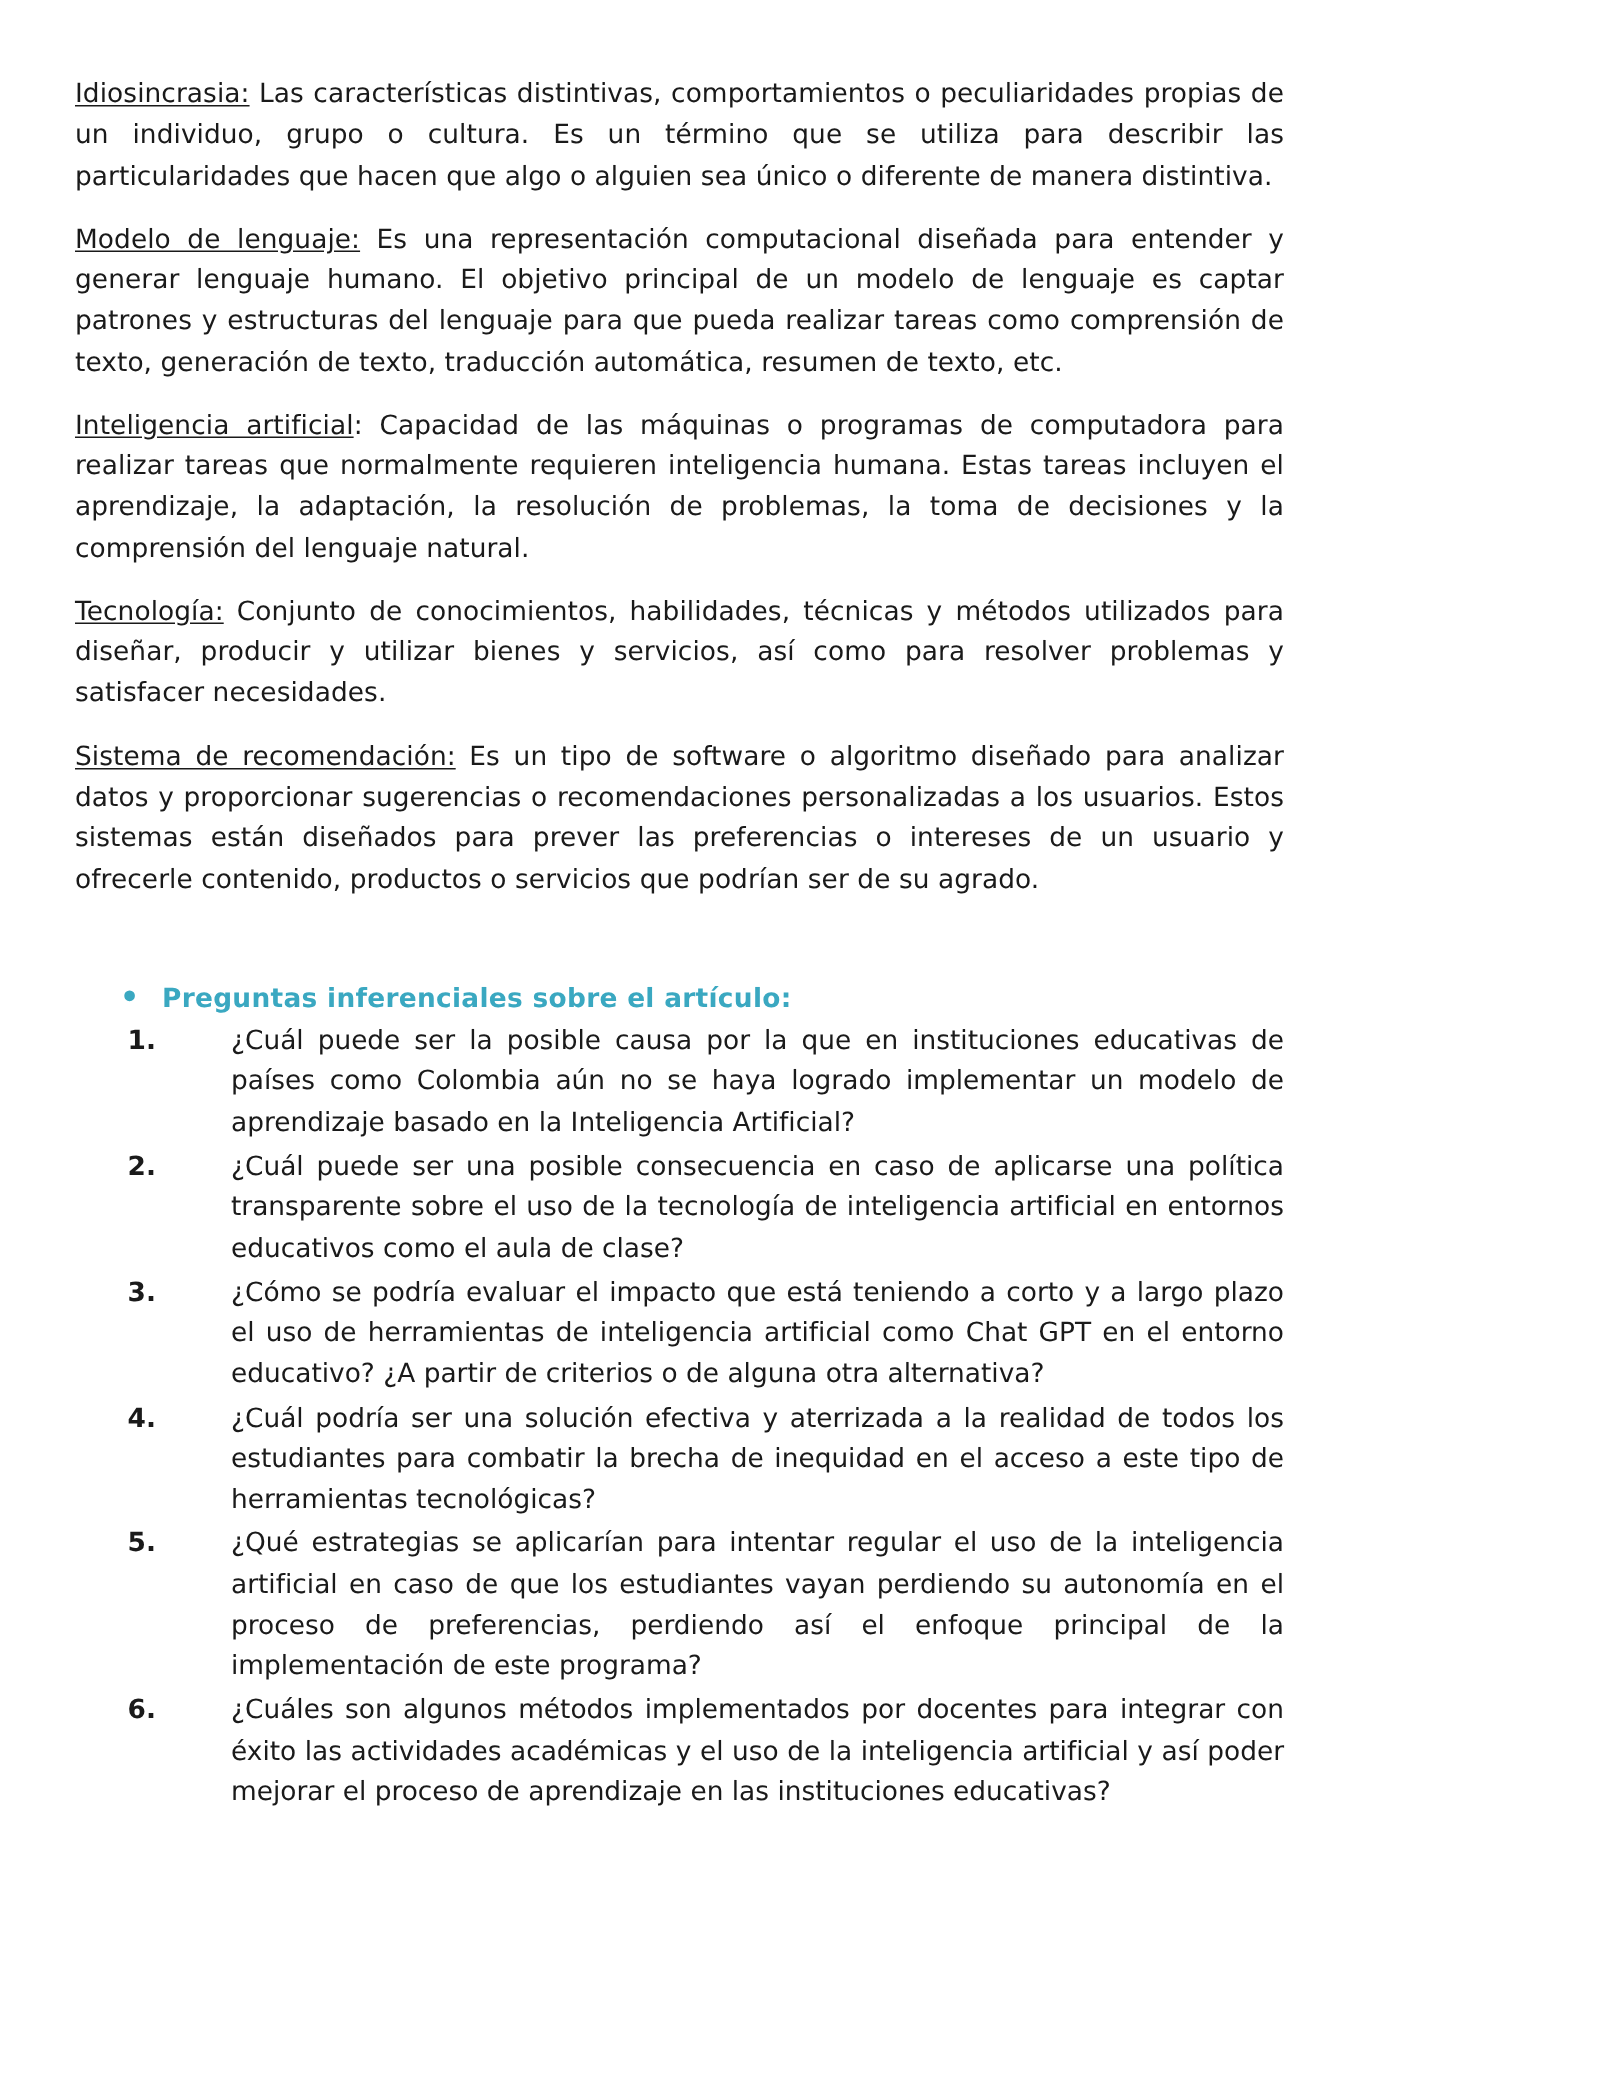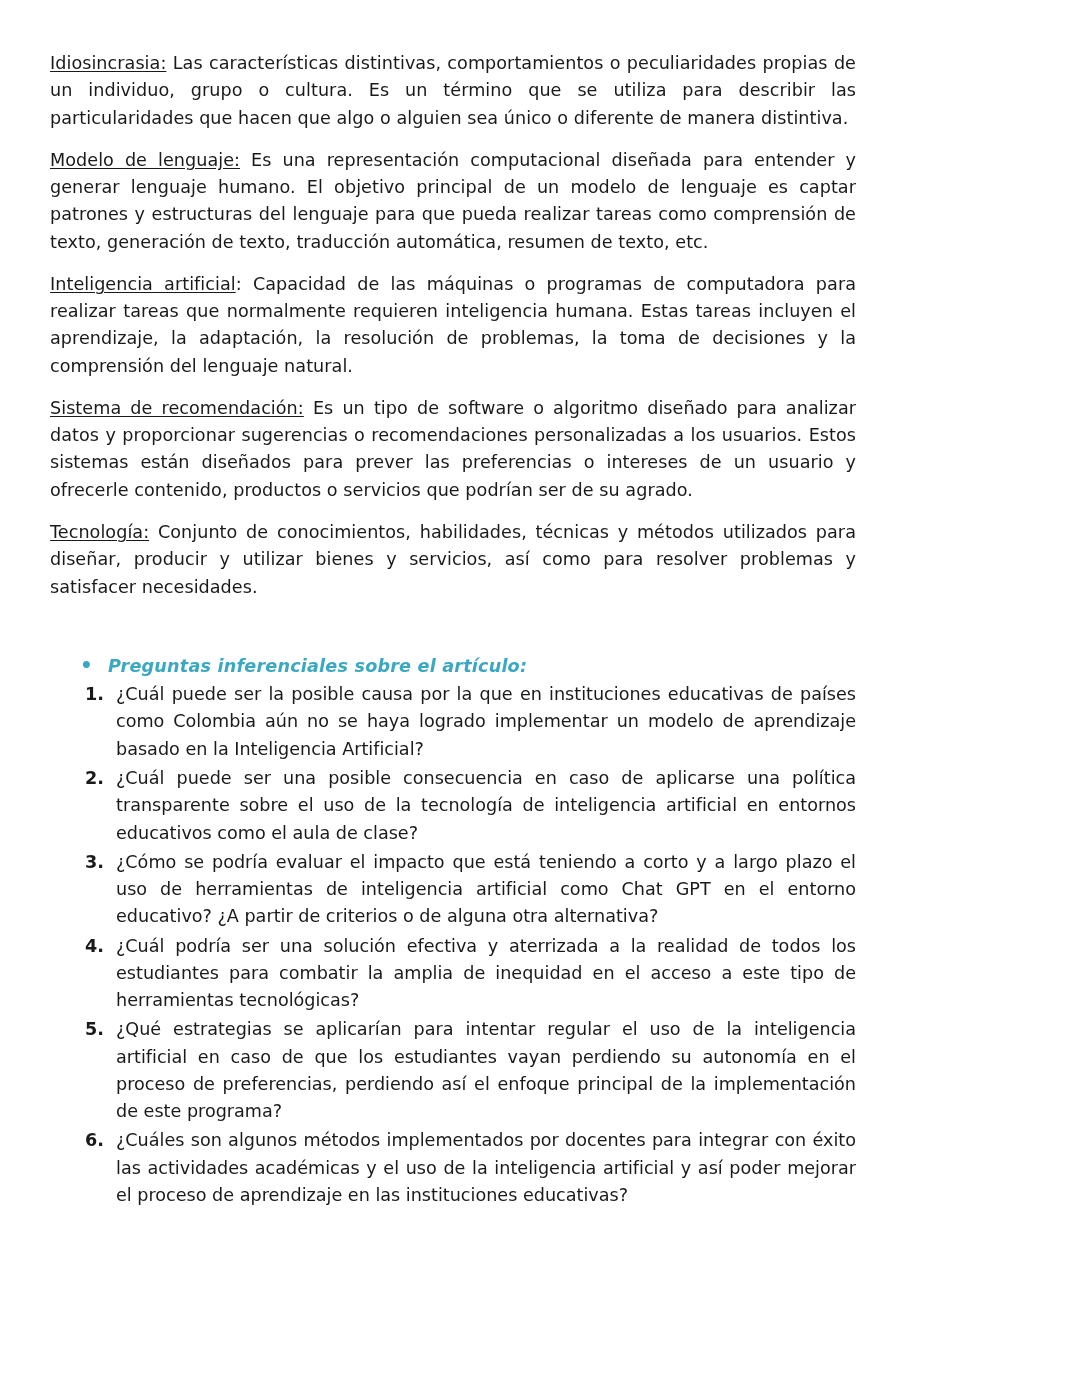--- a/index.html
+++ b/index.html
@@ -49,21 +49,20 @@
   }
   .bullet-dot {
     width: 28px;
     flex: 0 0 28px;
     font-size: 20px;
     line-height: 1;
     color: #3aa8c1;
   }
   .bullet-heading .heading-text {
     letter-spacing: 0.2px;
-    font-style: italic;
   }
   ol.qlist {
     list-style: none;
     margin: 0;
     padding: 0;
   }
   ol.qlist li {
     display: flex;
     align-items: baseline;
     font-size: 17.6px;
@@ -74,33 +73,34 @@
     flex: 0 0 36px;
     width: 36px;
     text-align: right;
     padding-right: 12px;
     box-sizing: border-box;
     font-weight: bold;
   }
   ol.qlist li .qtext {
     flex: 1 1 auto;
     text-align: justify;
+    margin-left: 38px;
   }
 </style>
 </head>
 <body>
 
 <div class="page">
 
   <section class="glossary">
     <p class="entry"><span class="term">Idiosincrasia:</span><span> Las características distintivas, comportamientos o peculiaridades propias de un individuo, grupo o cultura. Es un término que se utiliza para describir las particularidades que hacen que algo o alguien sea único o diferente de manera distintiva.</span></p>
     <p class="entry"><span class="term">Modelo de lenguaje:</span><span> Es una representación computacional diseñada para entender y generar lenguaje humano. El objetivo principal de un modelo de lenguaje es captar patrones y estructuras del lenguaje para que pueda realizar tareas como comprensión de texto, generación de texto, traducción automática, resumen de texto, etc.</span></p>
     <p class="entry"><span class="term">Inteligencia artificial</span><span>: Capacidad de las máquinas o programas de computadora para realizar tareas que normalmente requieren inteligencia humana. Estas tareas incluyen el aprendizaje, la adaptación, la resolución de problemas, la toma de decisiones y la comprensión del lenguaje natural.</span></p>
+    <p class="entry"><span class="term">Tecnología:</span><span> Conjunto de conocimientos, habilidades, técnicas y métodos utilizados para diseñar, producir y utilizar bienes y servicios, así como para resolver problemas y satisfacer necesidades.</span></p>
     <p class="entry"><span class="term">Sistema de recomendación:</span><span> Es un tipo de software o algoritmo diseñado para analizar datos y proporcionar sugerencias o recomendaciones personalizadas a los usuarios. Estos sistemas están diseñados para prever las preferencias o intereses de un usuario y ofrecerle contenido, productos o servicios que podrían ser de su agrado.</span></p>
-    <p class="entry"><span class="term">Tecnología:</span><span> Conjunto de conocimientos, habilidades, técnicas y métodos utilizados para diseñar, producir y utilizar bienes y servicios, así como para resolver problemas y satisfacer necesidades.</span></p>
   </section>
 
   <section class="questions-block">
     <div class="bullet-heading">
       <span class="bullet-dot">•</span>
       <span class="heading-text">Preguntas inferenciales sobre el artículo:</span>
     </div>
 
     <ol class="qlist">
       <li>
@@ -110,21 +110,21 @@
       <li>
         <span class="num">2.</span>
         <span class="qtext">¿Cuál puede ser una posible consecuencia en caso de aplicarse una política transparente sobre el uso de la tecnología de inteligencia artificial en entornos educativos como el aula de clase?</span>
       </li>
       <li>
         <span class="num">3.</span>
         <span class="qtext">¿Cómo se podría evaluar el impacto que está teniendo a corto y a largo plazo el uso de herramientas de inteligencia artificial como Chat GPT en el entorno educativo? ¿A partir de criterios o de alguna otra alternativa?</span>
       </li>
       <li>
         <span class="num">4.</span>
-        <span class="qtext">¿Cuál podría ser una solución efectiva y aterrizada a la realidad de todos los estudiantes para combatir la amplia de inequidad en el acceso a este tipo de herramientas tecnológicas?</span>
+        <span class="qtext">¿Cuál podría ser una solución efectiva y aterrizada a la realidad de todos los estudiantes para combatir la brecha de inequidad en el acceso a este tipo de herramientas tecnológicas?</span>
       </li>
       <li>
         <span class="num">5.</span>
         <span class="qtext">¿Qué estrategias se aplicarían para intentar regular el uso de la inteligencia artificial en caso de que los estudiantes vayan perdiendo su autonomía en el proceso de preferencias, perdiendo así el enfoque principal de la implementación de este programa?</span>
       </li>
       <li>
         <span class="num">6.</span>
         <span class="qtext">¿Cuáles son algunos métodos implementados por docentes para integrar con éxito las actividades académicas y el uso de la inteligencia artificial y así poder mejorar el proceso de aprendizaje en las instituciones educativas?</span>
       </li>
     </ol>

